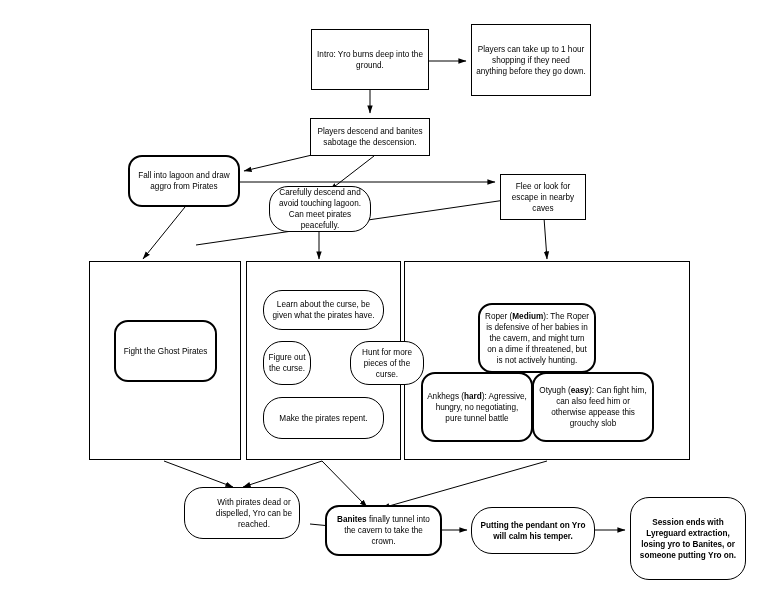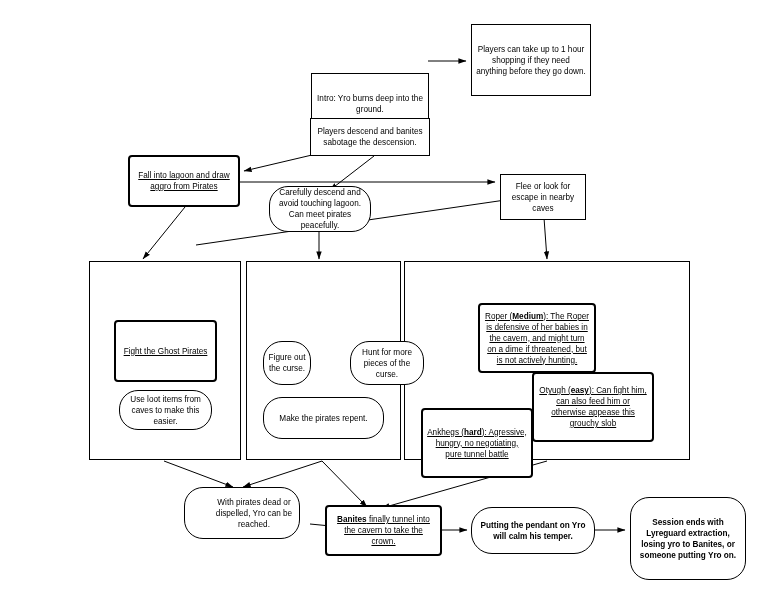--- a/index.html
+++ b/index.html
@@ -39,22 +39,21 @@
   }
   .rect {
     border: 1px solid #000000;
   }
   .round {
     border: 1px solid #000000;
     border-radius: 19px;
   }
   .round-bold {
     border: 2.4px solid #000000;
-    border-radius: 4px;
-    text-decoration: underline;
+    border-radius: 14px;
   }
   .container {
     position: absolute;
     box-sizing: border-box;
     border: 1px solid #000000;
     background: #ffffff;
     z-index: 1;
   }
   .container-title {
     position: absolute;
@@ -114,21 +113,21 @@
       <path d="M547,461 L382,508" marker-end="url(#arrow)"></path>
 
       <path d="M310,524 L372,530" marker-end="url(#arrow)"></path>
 
       <path d="M442,530 L467,530" marker-end="url(#arrow)"></path>
 
       <path d="M595,530 L625,530" marker-end="url(#arrow)"></path>
     </g>
   </svg>
 
-  <div class="node rect" style="left:311px; top:29px; width:118px; height:61px;margin-top:44px;">
+  <div class="node rect" style="left:311px; top:29px; width:118px; height:61px;">
     <span>Intro: Yro burns deep into the ground.</span>
   </div>
 
   <div class="node rect" style="left:471px; top:24px; width:120px; height:72px;">
     <span>Players can take up to 1 hour shopping if they need anything before they go down.</span>
   </div>
 
   <div class="node rect" style="left:310px; top:118px; width:120px; height:38px;">
     <span>Players descend and banites sabotage the descension.</span>
   </div>
@@ -147,29 +146,29 @@
 
   <div class="container" style="left:89px; top:261px; width:152px; height:199px;"></div>
   <div class="container-title" style="left:89px; top:291px; width:152px;">
     <span>Go Aggro:</span>
   </div>
 
   <div class="node round-bold" style="left:114px; top:320px; width:103px; height:62px;">
     <span>Fight the Ghost Pirates</span>
   </div>
 
-  <div class="node round" style="left:119px; top:390px; width:93px; height:40px;">
-    <span>Use loot items from caves to make this easier.</span>
-  </div>
 
   <div class="container" style="left:246px; top:261px; width:155px; height:199px;"></div>
   <div class="container-title" style="left:246px; top:272px; width:155px;">
     <span>Break the Curse of the Pirates:</span>
   </div>
 
+  <div class="node round" style="left:263px; top:290px; width:121px; height:40px;">
+    <span>Learn about the curse, be given what the pirates have.</span>
+  </div>
 
   <div class="node round" style="left:263px; top:341px; width:48px; height:44px;">
     <span>Figure out the curse.</span>
   </div>
 
   <div class="node round" style="left:310px; top:341px; width:74px; height:44px;margin-left:40px;">
     <span>Hunt for more pieces of the curse.</span>
   </div>
 
   <div class="node round" style="left:263px; top:397px; width:121px; height:42px;">
@@ -180,21 +179,21 @@
   <div class="container-title" style="left:404px; top:275px; width:286px;">
     <span>Cavern Looting Adventures:</span>
   </div>
 
   <div class="node round-bold" style="left:478px; top:303px; width:118px; height:70px;">
     <span>
       <span>Roper (</span><span class="bold">Medium</span><span>): The Roper is defensive of her babies in the cavern, and might turn on a dime if threatened, but is not actively hunting.</span>
     </span>
   </div>
 
-  <div class="node round-bold" style="left:421px; top:372px; width:112px; height:70px;margin-top:36px;">
+  <div class="node round-bold" style="left:421px; top:372px; width:112px; height:70px;">
     <span>
       <span>Ankhegs (</span><span class="bold">hard</span><span>): Agressive, hungry, no negotiating, pure tunnel battle</span>
     </span>
   </div>
 
   <div class="node round-bold" style="left:532px; top:372px; width:122px; height:70px;">
     <span>
       <span>Otyugh (</span><span class="bold">easy</span><span>): Can fight him, can also feed him or otherwise appease this grouchy slob</span>
     </span>
   </div>

